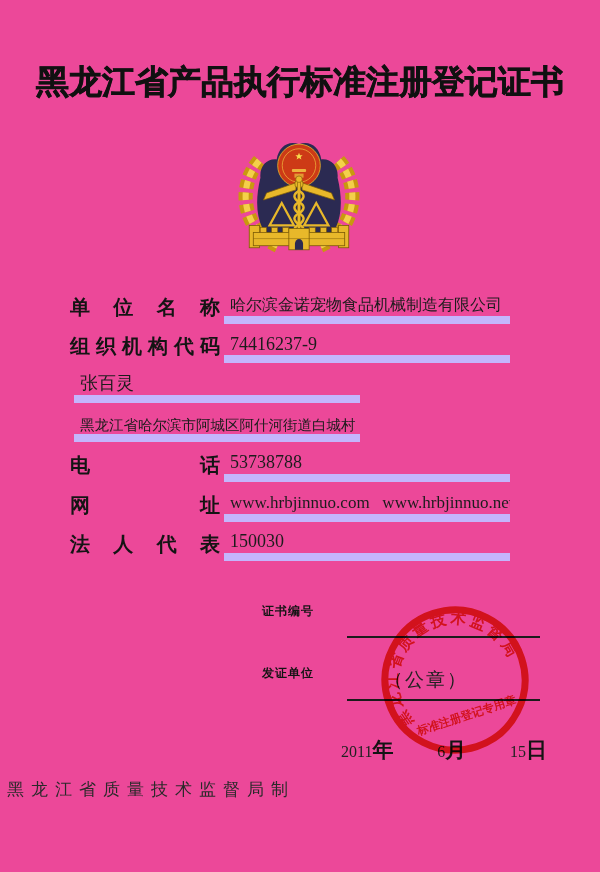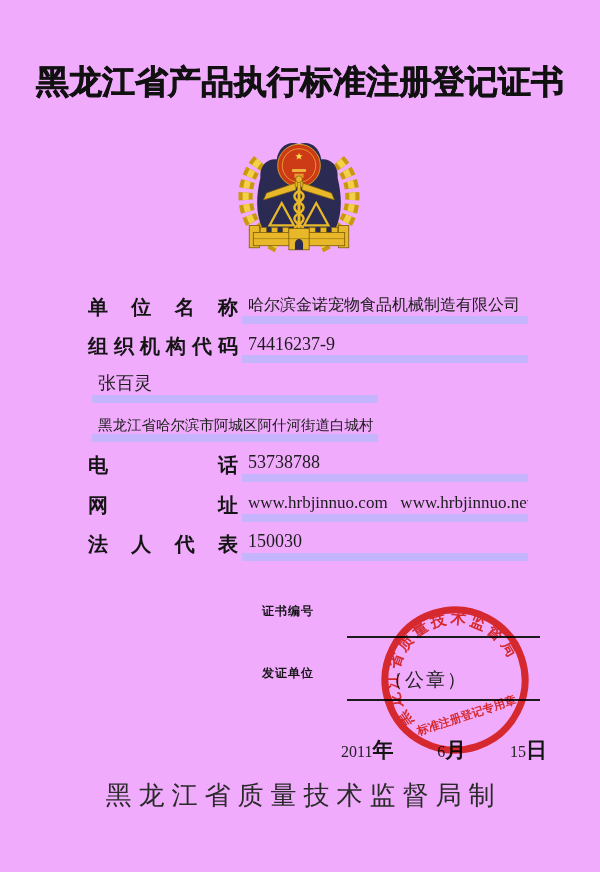--- a/index.html
+++ b/index.html
@@ -1,31 +1,31 @@
 <!DOCTYPE html>
 <html><head>
 <meta charset="utf-8">
 <style>
   html,body{margin:0;padding:0;background:#888;}
   .page{
-    position:relative;width:600px;height:872px;background:#f0abfc;
+    position:relative;width:600px;height:872px;background:#ec4899;
     font-family:"Liberation Serif","DejaVu Serif",serif;color:#1c1c1c;
     overflow:hidden;margin:0 auto;
   }
   
   .title{
     position:absolute;top:60px;left:0;right:0;text-align:center;
     font-size:33px;font-weight:700;letter-spacing:0px;color:#111;
     -webkit-text-stroke:.6px #111;
   }
   
   .emblem-wrap{position:absolute;left:233px;top:132px;width:132px;height:132px;}
   .emblem-wrap svg{width:100%;height:100%;}
   
-  .fields{position:absolute;left:88px;top:284px;width:436px;}
+  .fields{position:absolute;left:70px;top:284px;width:436px;}
   .frow{display:flex;align-items:flex-end;height:39.6px;}
   .f-label{
     width:150px;flex:none;font-weight:700;font-size:20px;line-height:1;
     text-align:justify;text-align-last:justify;padding-bottom:7px;color:#141414;
   }
   .f-line{
     flex:none;width:278px;margin-left:4px;border-bottom:8px solid #c4b5fd;
     font-size:18px;line-height:1.15;padding:0 2px 1px 6px;white-space:pre;
     overflow:hidden;
   }
@@ -42,22 +42,22 @@
   }
   .date-num{font-size:16px;color:#222;}
   .date-cjk{font-size:21px;font-weight:700;color:#141414;}
   
   .seal{
     position:absolute;left:374px;top:599px;width:162px;height:162px;
     transform:rotate(-18deg);mix-blend-mode:multiply;opacity:.9;
   }
   
   .footer{
-    position:absolute;top:778px;left:0;right:0;text-align:center;
-    font-size:26px;letter-spacing:7px;text-indent:7px;color:#2a2a2a;
+    position:absolute;top:778px;left:0;right:0;
+    font-size:17px;letter-spacing:7px;text-indent:7px;color:#2a2a2a;
   }
 </style>
 </head>
 <body>
 
 <div class="page">
 
   <div class="title">黑龙江省产品执行标准注册登记证书</div>
 
   <div class="emblem-wrap">

